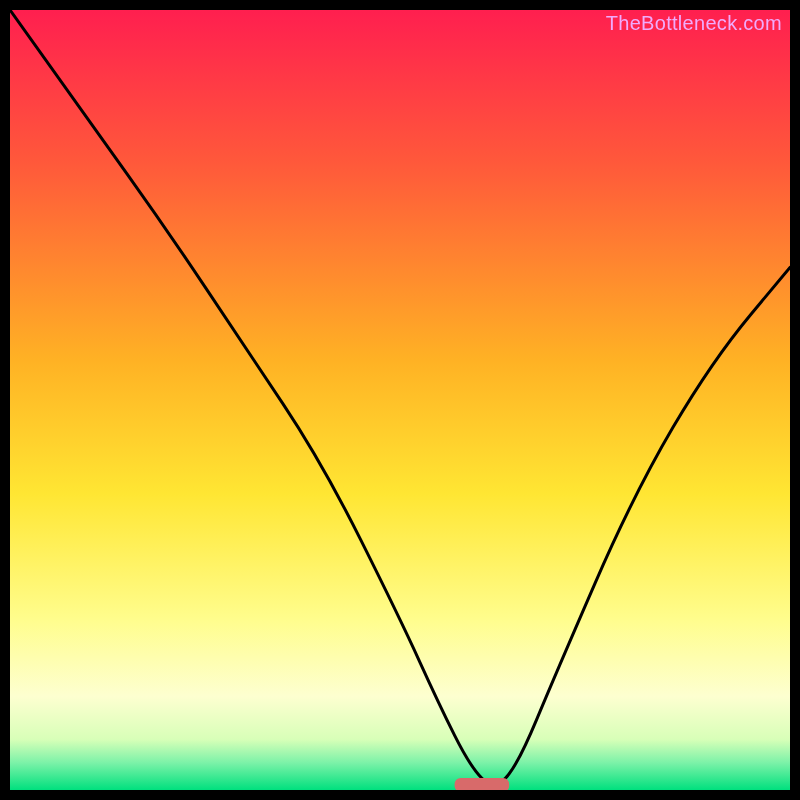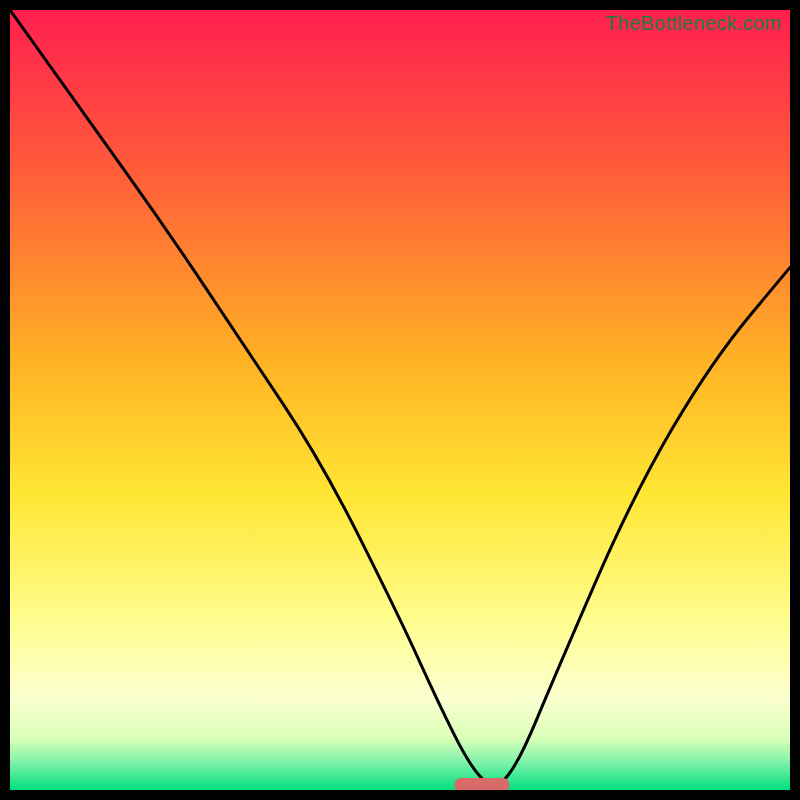--- a/index.html
+++ b/index.html
@@ -17,21 +17,21 @@
     width: 780px;
     height: 780px;
     background: #000;
   }
   .watermark {
     position: absolute;
     top: 12px;
     right: 18px;
     font-family: Arial, Helvetica, sans-serif;
     font-size: 20px;
-    color: #15803d;
+    color: #f0abfc;
     font-weight: 500;
     letter-spacing: 0.3px;
     z-index: 10;
   }
   svg {
     display: block;
   }
 </style>
 </head>
 <body>

